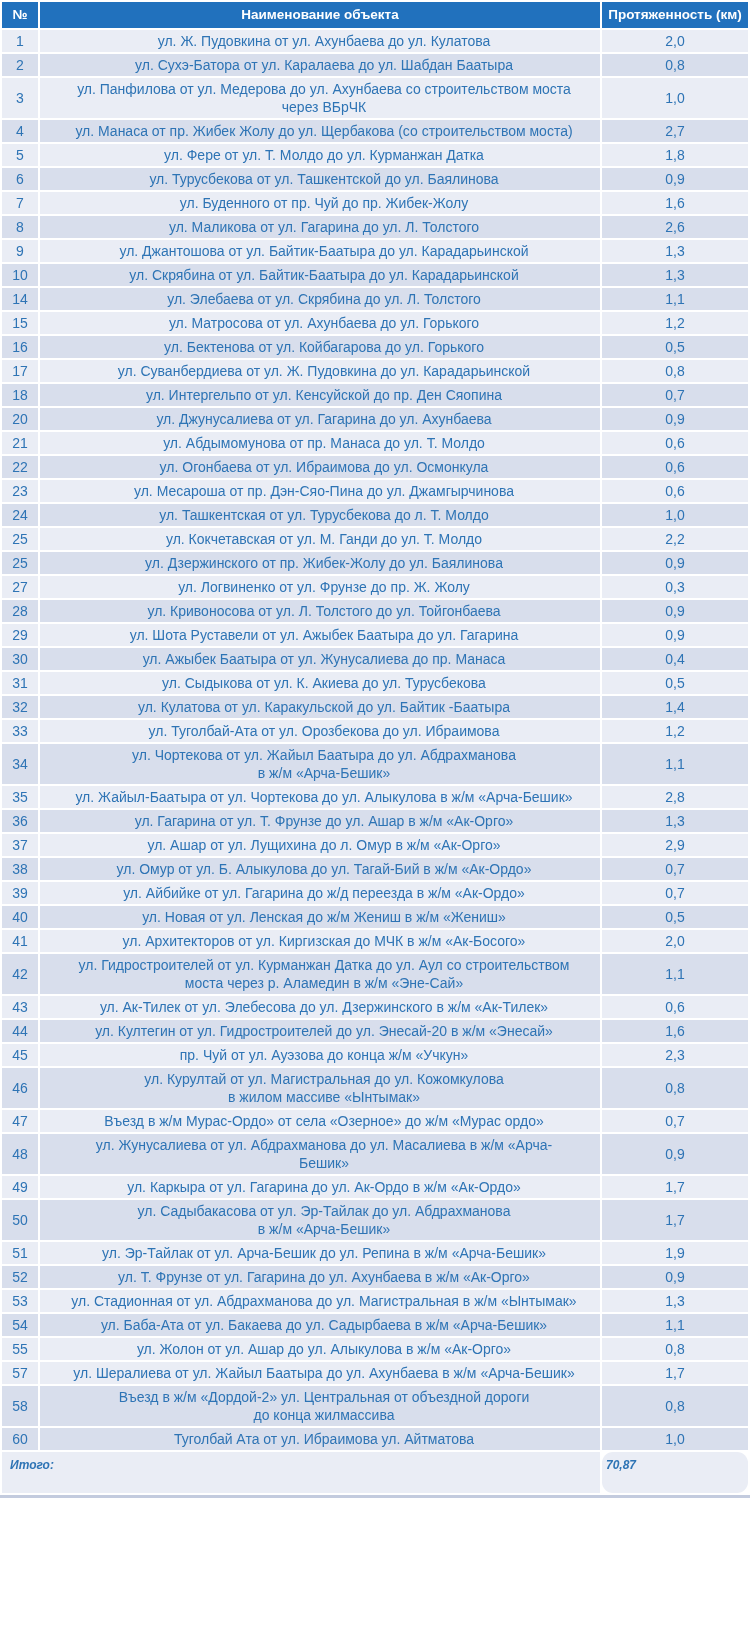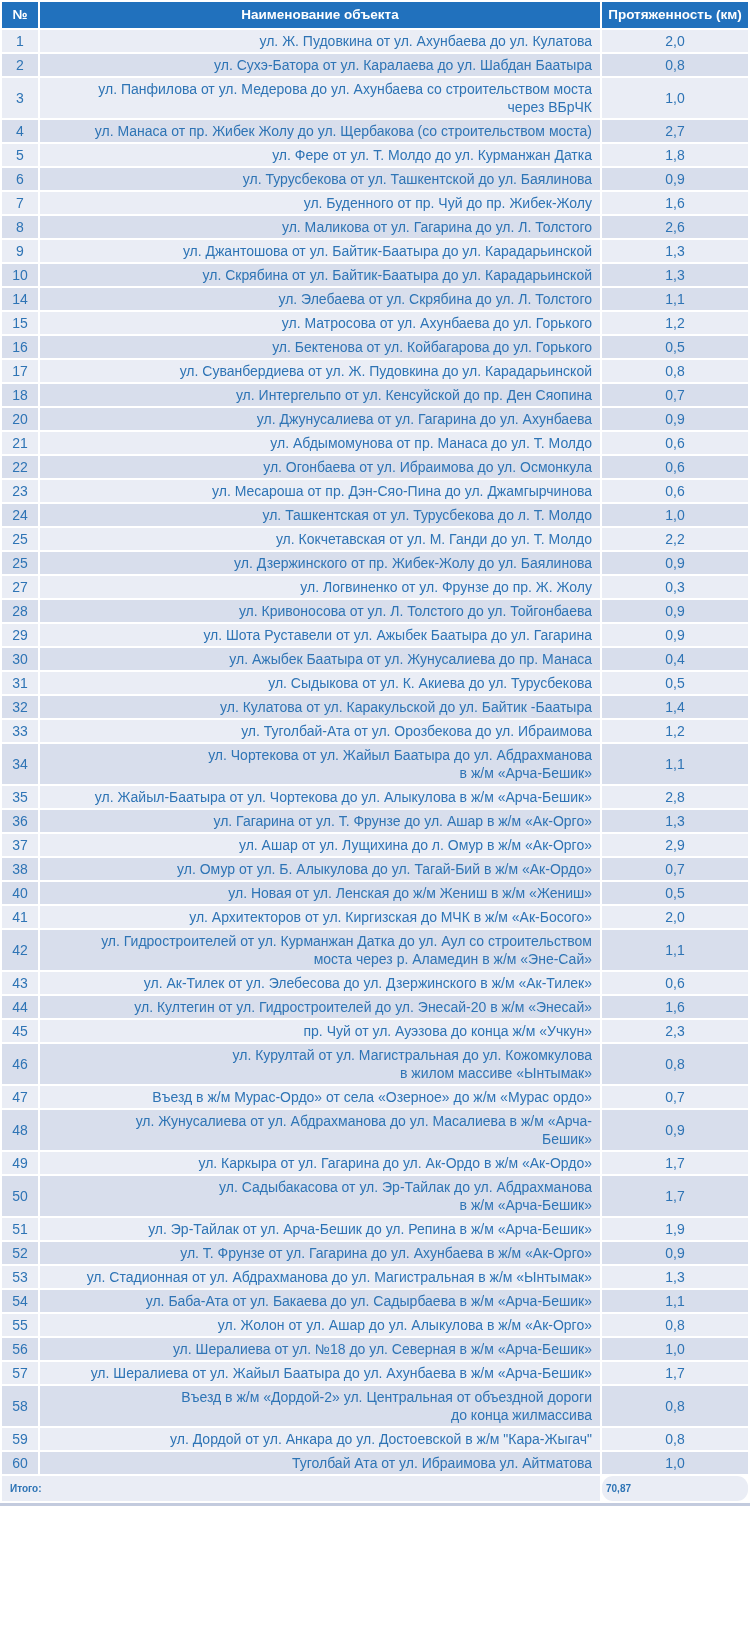--- a/index.html
+++ b/index.html
@@ -35,35 +35,36 @@
     color: #2e74b5;
     font-size: 14px;
     line-height: 18px;
     padding: 2px 4px;
     vertical-align: middle;
   }
   td.num, td.len {
     text-align: center;
   }
   td.name {
-    text-align: right;
+    text-align: center;
     padding-left: 10px;
-    padding-right: 8px;
+    padding-right: 2px;
     white-space: pre-line;
     margin-left: 47px;
   }
   tr.r-odd td { background: #eaedf5; }
   tr.r-even td { background: #d8deec; }
 
   tr.total-row td {
     background: #eaedf5;
     font-weight: bold;
-    font-size: 10px;
+    font-size: 12px;
     padding-top: 4px;
-    padding-bottom: 3px;
+    padding-bottom: 19px;
+    font-style: italic;
   }
   tr.total-row td.total-label {
     text-align: left;
     padding-left: 8px;
   }
   tr.total-row td.total-value {
     text-align: left;
     border-radius: 11px;
   }
   .bottom-edge {
@@ -256,20 +257,25 @@
         <tr class="r-odd">
     <td class="num">37</td>
     <td class="name">ул. Ашар от ул. Лущихина до л. Омур в ж/м «Ак-Орго»</td>
     <td class="len">2,9</td>
   </tr>
         <tr class="r-even">
     <td class="num">38</td>
     <td class="name">ул. Омур от ул. Б. Алыкулова до ул. Тагай-Бий в ж/м «Ак-Ордо»</td>
     <td class="len">0,7</td>
   </tr>
+        <tr class="r-odd">
+    <td class="num">39</td>
+    <td class="name">ул. Айбийке от ул. Гагарина до ж/д переезда в ж/м «Ак-Ордо»</td>
+    <td class="len">0,7</td>
+  </tr>
         <tr class="r-even">
     <td class="num">40</td>
     <td class="name">ул. Новая от ул. Ленская до ж/м Жениш в ж/м «Жениш»</td>
     <td class="len">0,5</td>
   </tr>
         <tr class="r-odd">
     <td class="num">41</td>
     <td class="name">ул. Архитекторов от ул. Киргизская до МЧК в ж/м «Ак-Босого»</td>
     <td class="len">2,0</td>
   </tr>
@@ -340,39 +346,29 @@
         <tr class="r-even">
     <td class="num">54</td>
     <td class="name">ул. Баба-Ата от ул. Бакаева до ул. Садырбаева в ж/м «Арча-Бешик»</td>
     <td class="len">1,1</td>
   </tr>
         <tr class="r-odd">
     <td class="num">55</td>
     <td class="name">ул. Жолон от ул. Ашар до ул. Алыкулова в ж/м «Ак-Орго»</td>
     <td class="len">0,8</td>
   </tr>
-        <tr class="r-even">
-    <td class="num">56</td>
-    <td class="name">ул. Шералиева от ул. №18 до ул. Северная в ж/м «Арча-Бешик»</td>
-    <td class="len">1,0</td>
-  </tr>
         <tr class="r-odd">
     <td class="num">57</td>
     <td class="name">ул. Шералиева от ул. Жайыл Баатыра до ул. Ахунбаева в ж/м «Арча-Бешик»</td>
     <td class="len">1,7</td>
   </tr>
         <tr class="r-even">
     <td class="num">58</td>
     <td class="name">Въезд в ж/м «Дордой-2» ул. Центральная от объездной дороги
 до конца жилмассива</td>
-    <td class="len">0,8</td>
-  </tr>
-        <tr class="r-odd">
-    <td class="num">59</td>
-    <td class="name">ул. Дордой от ул. Анкара до ул. Достоевской в ж/м "Кара-Жыгач"</td>
     <td class="len">0,8</td>
   </tr>
         <tr class="r-even">
     <td class="num">60</td>
     <td class="name">Туголбай Ата от ул. Ибраимова ул. Айтматова</td>
     <td class="len">1,0</td>
   </tr>
       </tbody>
     <tfoot>
       <tr class="total-row">

